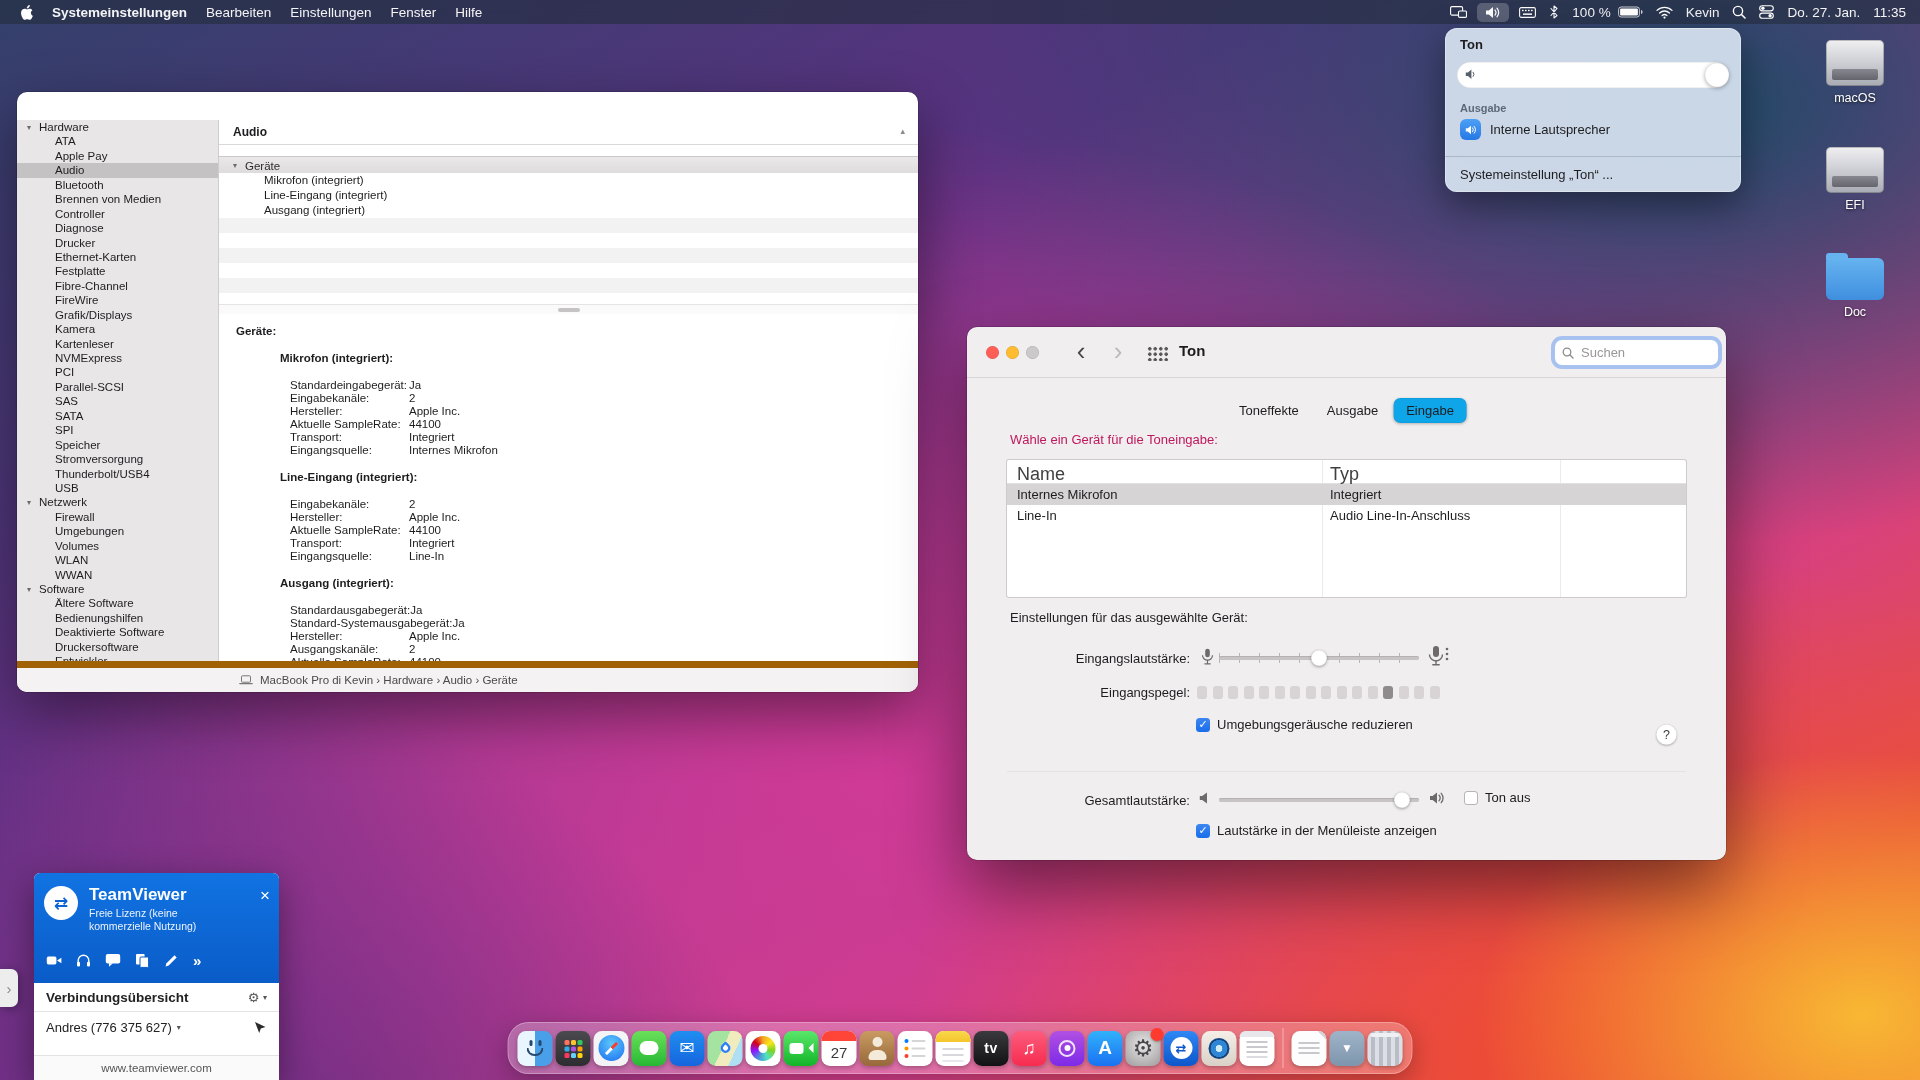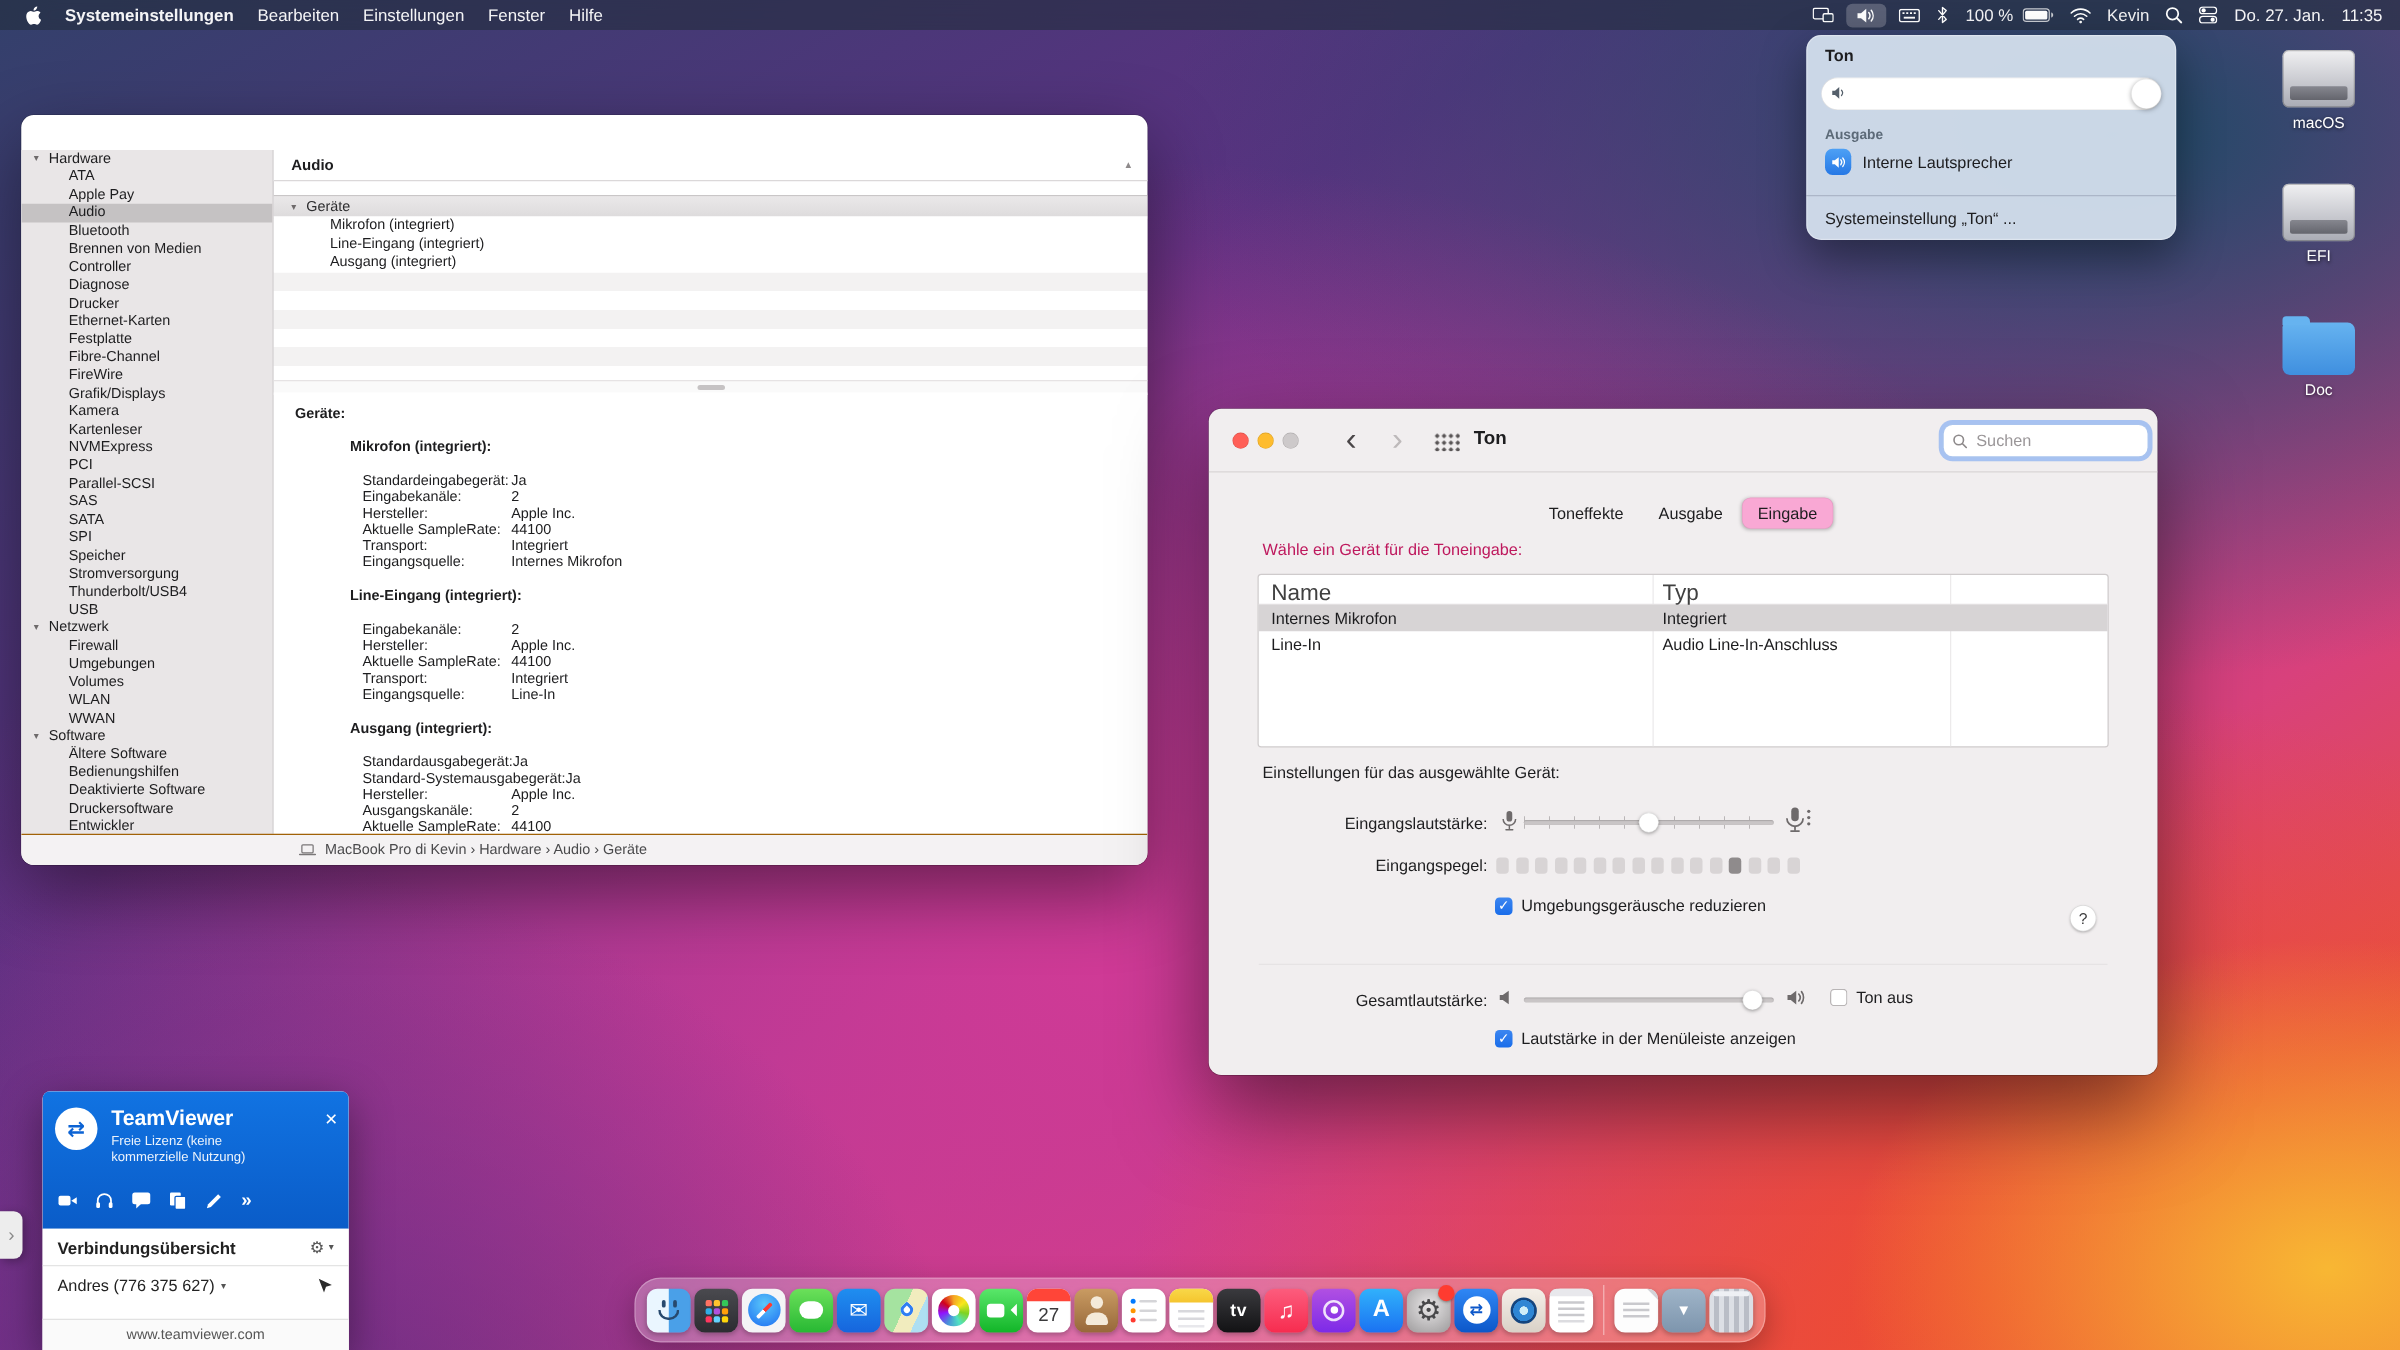--- a/index.html
+++ b/index.html
@@ -90,21 +90,21 @@
     border-top:1px solid #e6e3e4;border-bottom:1px solid #e0dddd;display:flex;align-items:center;justify-content:center;}
   .si-grip{width:22px;height:4px;border-radius:2px;background:#c6c3c4;}
   .si-details{position:absolute;left:202px;right:0;top:222px;bottom:24px;background:#fff;overflow:hidden;
     font-size:11.5px;color:#1d1d1f;}
   .si-dtitle{font-weight:700;margin:11px 0 0 17px;line-height:13px;}
   .si-gtitle{font-weight:700;margin:14px 0 0 61px;line-height:13px;}
   .si-grows{margin:14px 0 0 71px;}
   .si-drow{display:flex;line-height:13px;}
   .si-dlabel{min-width:119px;white-space:nowrap;}
   .si-dvalue{white-space:nowrap;}
-  .si-status{position:absolute;left:0;right:0;bottom:0;height:24px;background:#f4f2f3;border-top:1px solid #a16207;
+  .si-status{position:absolute;left:0;right:0;bottom:0;height:24px;background:#f4f2f3;border-top:7px solid #a16207;
     display:flex;align-items:center;gap:7px;padding-left:222px;font-size:11.5px;color:#4a4a4c;}
 
   
   .sw-win{left:967px;top:327px;width:759px;height:533px;z-index:20;background:#f1eeef;
     box-shadow:0 28px 70px rgba(0,0,0,0.5),0 0 0 0.5px rgba(0,0,0,0.28);}
   .sw-titlebar{position:absolute;left:0;top:0;right:0;height:50px;border-bottom:1px solid #d9d5d6;}
   .sw-titlebar .light{position:absolute;top:19px;}
   .l-close{left:19px;background:#ff5f57;} .l-min{left:39px;background:#febc2e;} .l-zoom{left:59px;background:#cdc9ca;}
   .sw-nav{position:absolute;top:8px;font-size:26px;line-height:32px;width:26px;text-align:center;}
   .sw-nav.back{left:101px;color:#4a4648;}
@@ -113,21 +113,21 @@
     background-image:radial-gradient(circle,#5a5657 1.5px,transparent 1.8px);background-size:5.5px 5.5px;}
   .sw-title{position:absolute;left:212px;top:15px;font-size:15px;font-weight:700;color:#1d1d1f;}
   .sw-search{position:absolute;right:8px;top:13px;width:163px;height:25px;background:#fff;border-radius:7px;
     box-shadow:0 0 0 1px #aac4ee,0 0 0 4px rgba(77,140,245,0.45);display:flex;align-items:center;}
   .sw-search .mag{margin:0 5px 0 7px;}
   .sw-search input{border:none;outline:none;background:transparent;font-size:13px;width:120px;color:#1d1d1f;
     font-family:"Liberation Sans","DejaVu Sans",sans-serif;}
   .sw-search input::placeholder{color:#9a9698;}
   .sw-tabs{position:absolute;top:71px;left:50%;transform:translateX(-50%);display:flex;gap:2px;align-items:center;}
   .sw-tab{padding:5px 13px;font-size:13px;color:#1d1d1f;border-radius:7px;white-space:nowrap;}
-  .sw-tab.active{background:#f9a8d4;box-shadow:0 1px 3px rgba(0,0,0,0.25),inset 0 0 0 0.5px rgba(0,0,0,0.08);}
+  .sw-tab.active{background:#0ea5e9;box-shadow:0 1px 3px rgba(0,0,0,0.25),inset 0 0 0 0.5px rgba(0,0,0,0.08);}
   .sw-choose{position:absolute;left:43px;top:105px;font-size:13px;color:#be185d;}
   .sw-table{position:absolute;left:40px;top:133px;width:679px;height:137px;background:#fff;
     box-shadow:0 0 0 1px #cfcbcc;border-radius:2px;}
   .sw-thead{position:relative;height:23px;border-bottom:1px solid #e3e0e1;}
   .th{position:absolute;top:4px;font-size:18px;color:#404040;}
   .th-name{left:10px;} .th-typ{left:323px;}
   .vline{position:absolute;top:0;bottom:0;width:1px;background:#eceaeb;}
   .v1{left:315px;} .v2{left:553px;}
   #sw-rows{position:absolute;left:0;right:0;top:24px;}
   .sw-row{position:relative;height:21px;font-size:13px;color:#1d1d1f;}

